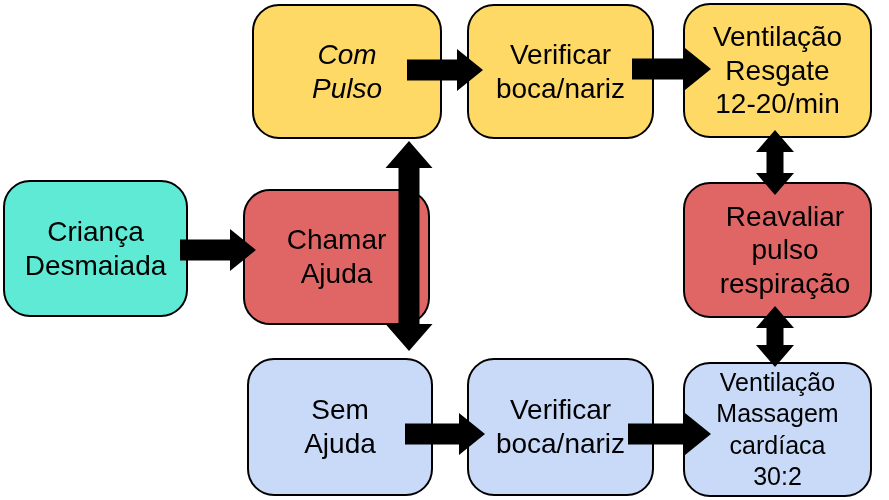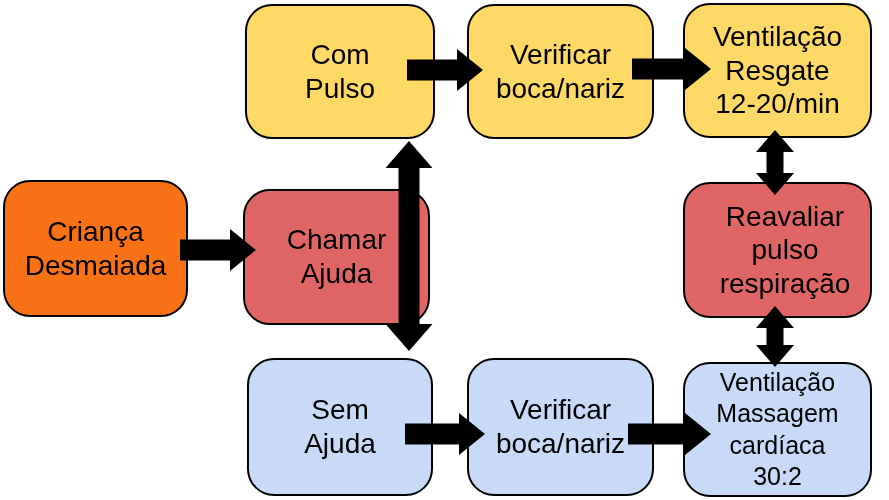--- a/index.html
+++ b/index.html
@@ -42,34 +42,34 @@
     top: 0;
     z-index: 2;
     pointer-events: none;
   }
   .arrow-layer polygon {
     fill: #000000;
   }
   
   .n-crianca   { left: 3px;   top: 180px; width: 185px; height: 137px; }
   .n-chamar    { left: 243px; top: 180px; width: 187px; height: 136px; }
-  .n-compulso  { left: 245px; top: 4px;   width: 190px; height: 135px; }
+  .n-compulso  { left: 252px; top: 4px;   width: 190px; height: 135px; font-style: italic; }
   .n-veriftop  { left: 467px; top: 4px;   width: 187px; height: 135px; }
   .n-resgate   { left: 683px; top: 3px;   width: 189px; height: 135px; }
   .n-reavaliar { left: 683px; top: 182px; width: 189px; height: 136px; padding-left: 15px; }
   .n-sempulso  { left: 247px; top: 358px; width: 186px; height: 138px; }
   .n-verifbot  { left: 467px; top: 358px; width: 187px; height: 138px; }
   .n-massagem  { left: 683px; top: 362px; width: 189px; height: 135px; }
 </style>
 </head>
 <body>
 
 <div class="canvas">
 
-  <div class="node n-crianca" style="background-color: #f97316;">
+  <div class="node n-crianca" style="background-color: #5eead4;">
     <span class="label">Criança
 Desmaiada</span>
   </div>
 
   <div class="node n-chamar" style="background-color: rgb(224, 102, 102); margin-top: 9px;">
     <span class="label">Chamar
 Ajuda</span>
   </div>
 
   <div class="node n-compulso" style="background-color: rgb(255, 217, 102);">

